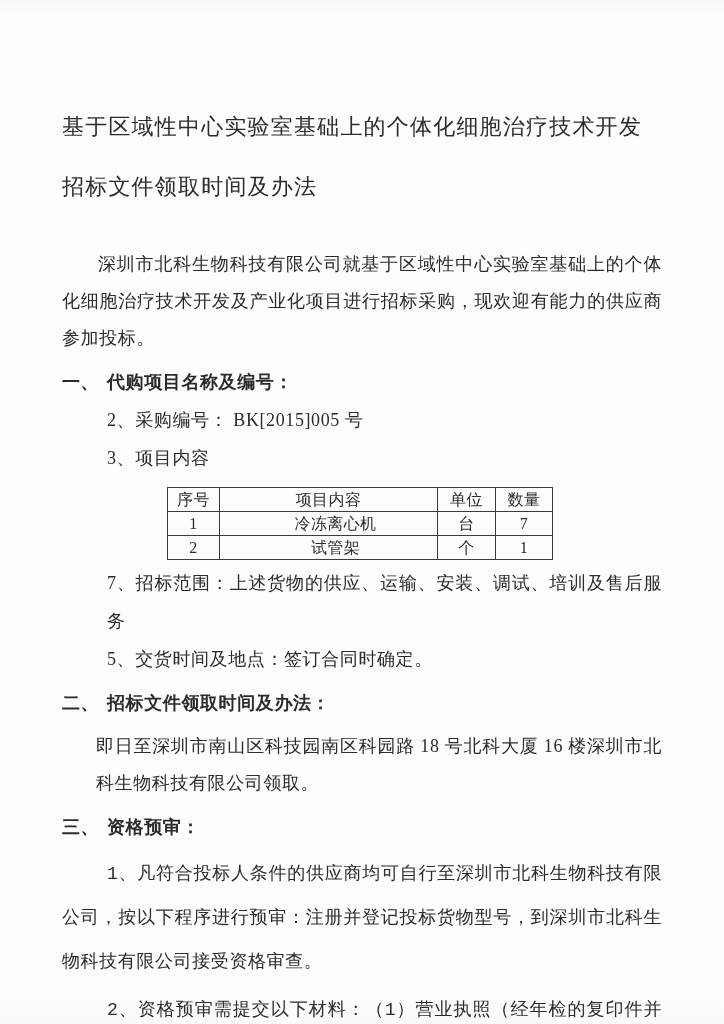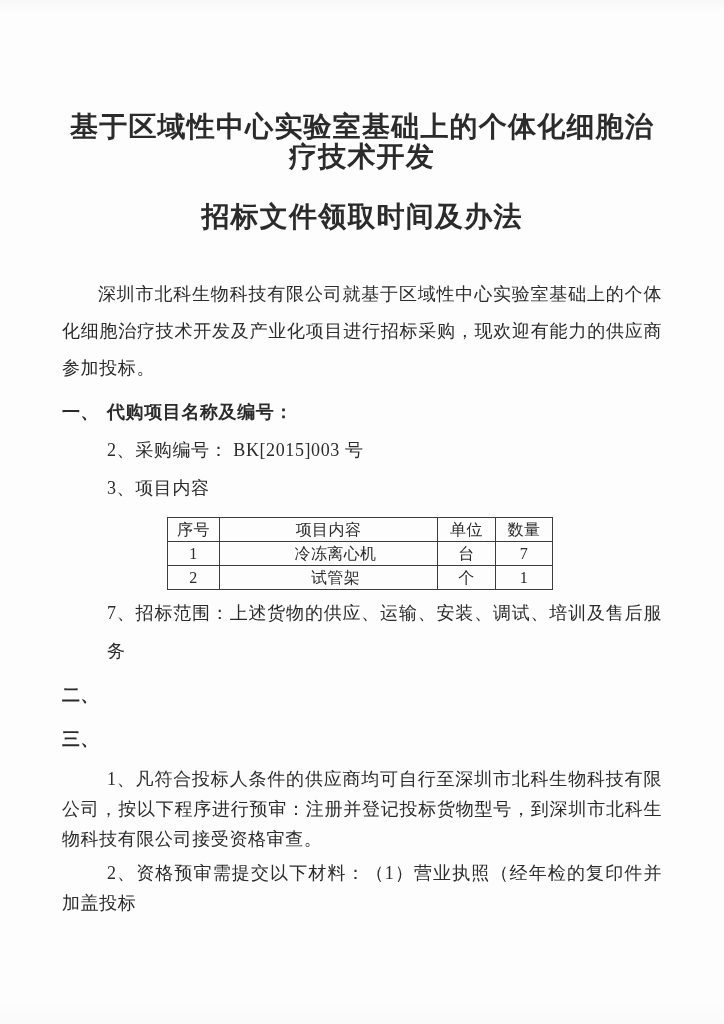--- a/index.html
+++ b/index.html
@@ -16,23 +16,23 @@
     padding: 0 62px;
     overflow: hidden;
     background:
       linear-gradient(180deg, #f8f8f8 0px, #fdfdfd 14px, #fdfdfd 1000px, #fafafa 1024px);
     color: #2b2b2b;
     font-family: "Liberation Serif", "DejaVu Serif", serif;
     font-size: 18px;
     letter-spacing: 0.6px;
   }
   .doc-title {
-    text-align: center;
-    font-size: 28px;
-    font-weight: bold;
+    text-align: left;
+    font-size: 22px;
+    font-weight: normal;
     letter-spacing: 1.2px;
     line-height: 30px;
   }
   .doc-title.line1 { margin-top: 112px; }
   .doc-title.line2 { margin-top: 30px; }
   .intro {
     margin: 44px 0 0 0;
     text-indent: 2em;
     text-align: justify;
     line-height: 37px;
@@ -81,40 +81,41 @@
   .addr {
     margin: 6px 0 0 0;
     padding-left: 34px;
     text-align: justify;
     line-height: 37px;
   }
   .body-para {
     margin: 6px 0 0 0;
     text-indent: 45px;
     text-align: justify;
-    line-height: 30px;
+    line-height: 44px;
+    font-family: Liberation Mono, monospace;
   }
   .body-para.last { margin-top: 4px; }
 </style>
 </head>
 <body>
 
 <div class="page">
 
   <div class="doc-title line1">基于区域性中心实验室基础上的个体化细胞治疗技术开发</div>
   <div class="doc-title line2">招标文件领取时间及办法</div>
 
   <p class="intro">深圳市北科生物科技有限公司就基于区域性中心实验室基础上的个体化细胞治疗技术开发及产业化项目进行招标采购，现欢迎有能力的供应商参加投标。</p>
 
   <div class="sec-heading">
     <span class="sec-num">一、</span>
     <span class="sec-text">代购项目名称及编号：</span>
   </div>
 
-  <div class="list-item">2、采购编号： BK[2015]003 号</div>
+  <div class="list-item">2、采购编号： BK[2015]005 号</div>
   <div class="list-item">3、项目内容</div>
 
   <table class="equip-table">
     <thead>
       <tr>
         <th class="c-seq">序号</th>
         <th class="c-name">项目内容</th>
         <th class="c-unit">单位</th>
         <th class="c-qty">数量</th>
       </tr>
@@ -129,26 +130,30 @@
       <tr>
         <td class="c-seq">2</td>
         <td class="c-name">试管架</td>
         <td class="c-unit">个</td>
         <td class="c-qty">1</td>
       </tr>
     </tbody>
   </table>
 
   <div class="list-item after-table">7、招标范围：上述货物的供应、运输、安装、调试、培训及售后服务</div>
+  <div class="list-item">5、交货时间及地点：签订合同时确定。</div>
 
   <div class="sec-heading">
     <span class="sec-num">二、</span>
+    <span class="sec-text">招标文件领取时间及办法：</span>
   </div>
 
+  <p class="addr">即日至深圳市南山区科技园南区科园路 18 号北科大厦 16 楼深圳市北科生物科技有限公司领取。</p>
 
   <div class="sec-heading">
     <span class="sec-num">三、</span>
+    <span class="sec-text">资格预审：</span>
   </div>
 
   <p class="body-para">1、凡符合投标人条件的供应商均可自行至深圳市北科生物科技有限公司，按以下程序进行预审：注册并登记投标货物型号，到深圳市北科生物科技有限公司接受资格审查。</p>
   <p class="body-para last">2、资格预审需提交以下材料：（1）营业执照（经年检的复印件并加盖投标</p>
 
 </div>
 
 </body></html>

